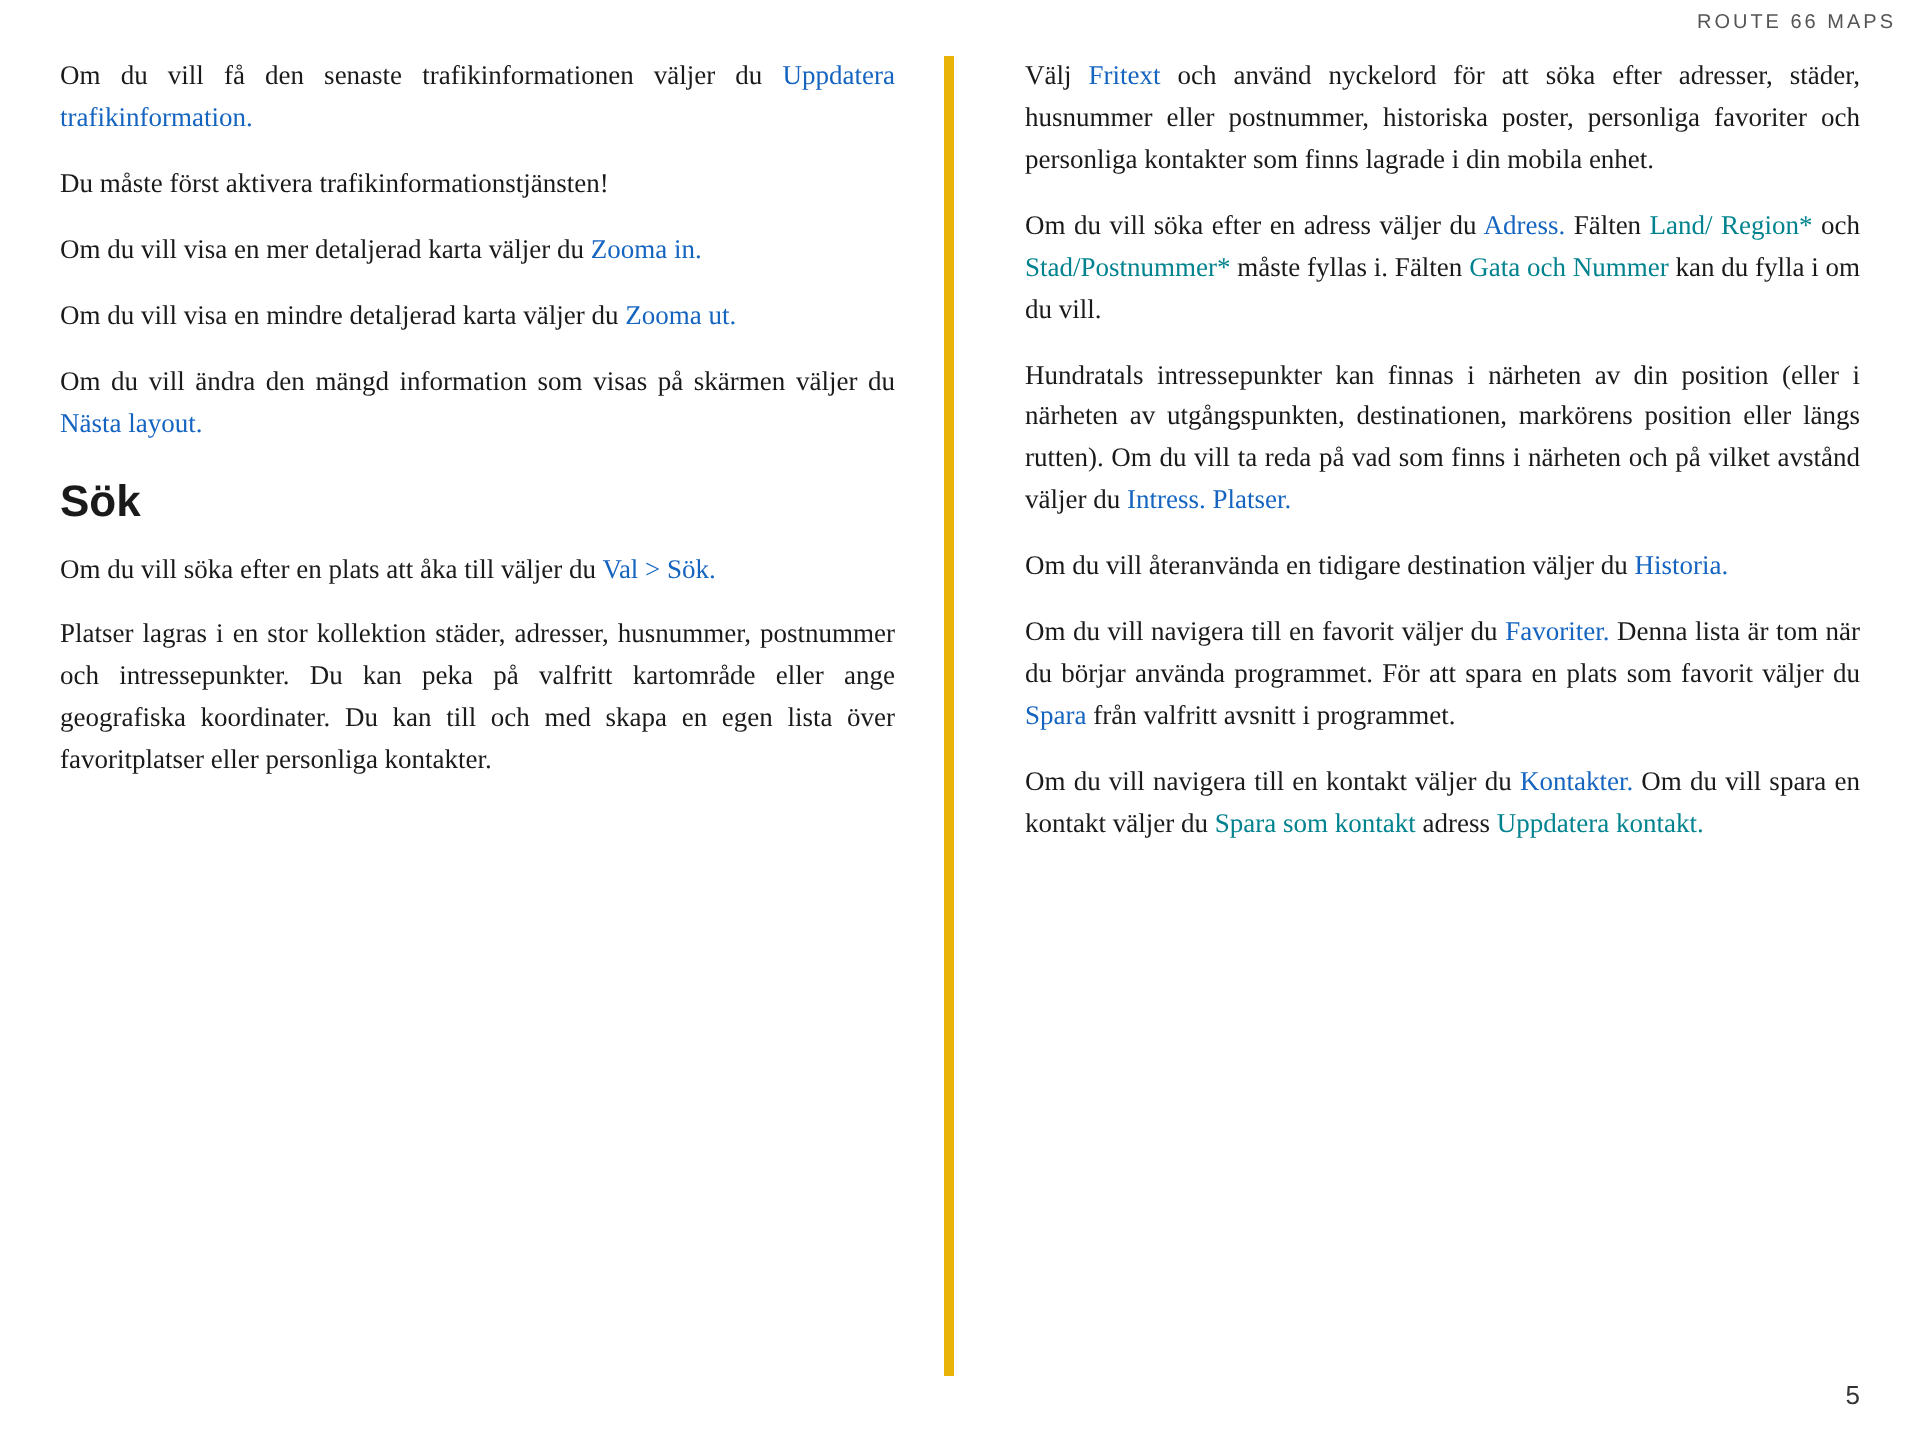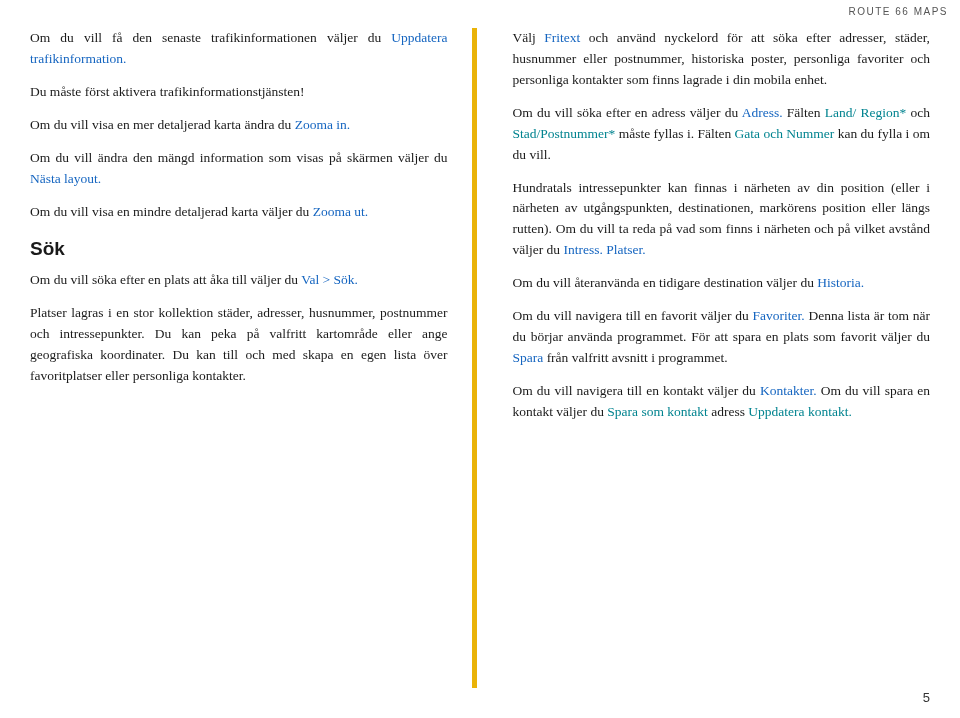--- a/index.html
+++ b/index.html
@@ -57,21 +57,21 @@
       margin-bottom: 12px;
     }
 
     .text-block p {
       text-align: justify;
       hyphens: auto;
     }
 
     .section-heading {
       font-family: Arial, Helvetica, sans-serif;
-      font-size: 19px;
+      font-size: 22px;
       font-weight: bold;
       color: #1a1a1a;
       margin-bottom: 6px;
     }
 
     .link-blue {
       color: #1565C0;
       text-decoration: none;
     }
 
@@ -104,33 +104,33 @@
         <span>Om du vill få den senaste trafikinformationen väljer du </span><a class="link-blue">Uppdatera trafikinformation.</a>
       </p>
     </div>
 
     <div class="text-block">
       <p><span>Du måste först aktivera trafikinformationstjänsten!</span></p>
     </div>
 
     <div class="text-block">
       <p>
-        <span>Om du vill visa en mer detaljerad karta ändra du </span><a class="link-blue">Zooma in.</a>
+        <span>Om du vill visa en mer detaljerad karta väljer du </span><a class="link-blue">Zooma in.</a>
+      </p>
+    </div>
+
+    <div class="text-block">
+      <p>
+        <span>Om du vill visa en mindre detaljerad karta väljer du </span><a class="link-blue">Zooma ut.</a>
       </p>
     </div>
 
     <div class="text-block">
       <p>
         <span>Om du vill ändra den mängd information som visas på skärmen väljer du </span><a class="link-blue">Nästa layout.</a>
-      </p>
-    </div>
-
-    <div class="text-block">
-      <p>
-        <span>Om du vill visa en mindre detaljerad karta väljer du </span><a class="link-blue">Zooma ut.</a>
       </p>
     </div>
 
     <div class="section-heading">
       <span>Sök</span>
     </div>
 
     <div class="text-block">
       <p>
         <span>Om du vill söka efter en plats att åka till väljer du </span><a class="link-blue">Val &gt; Sök.</a>

